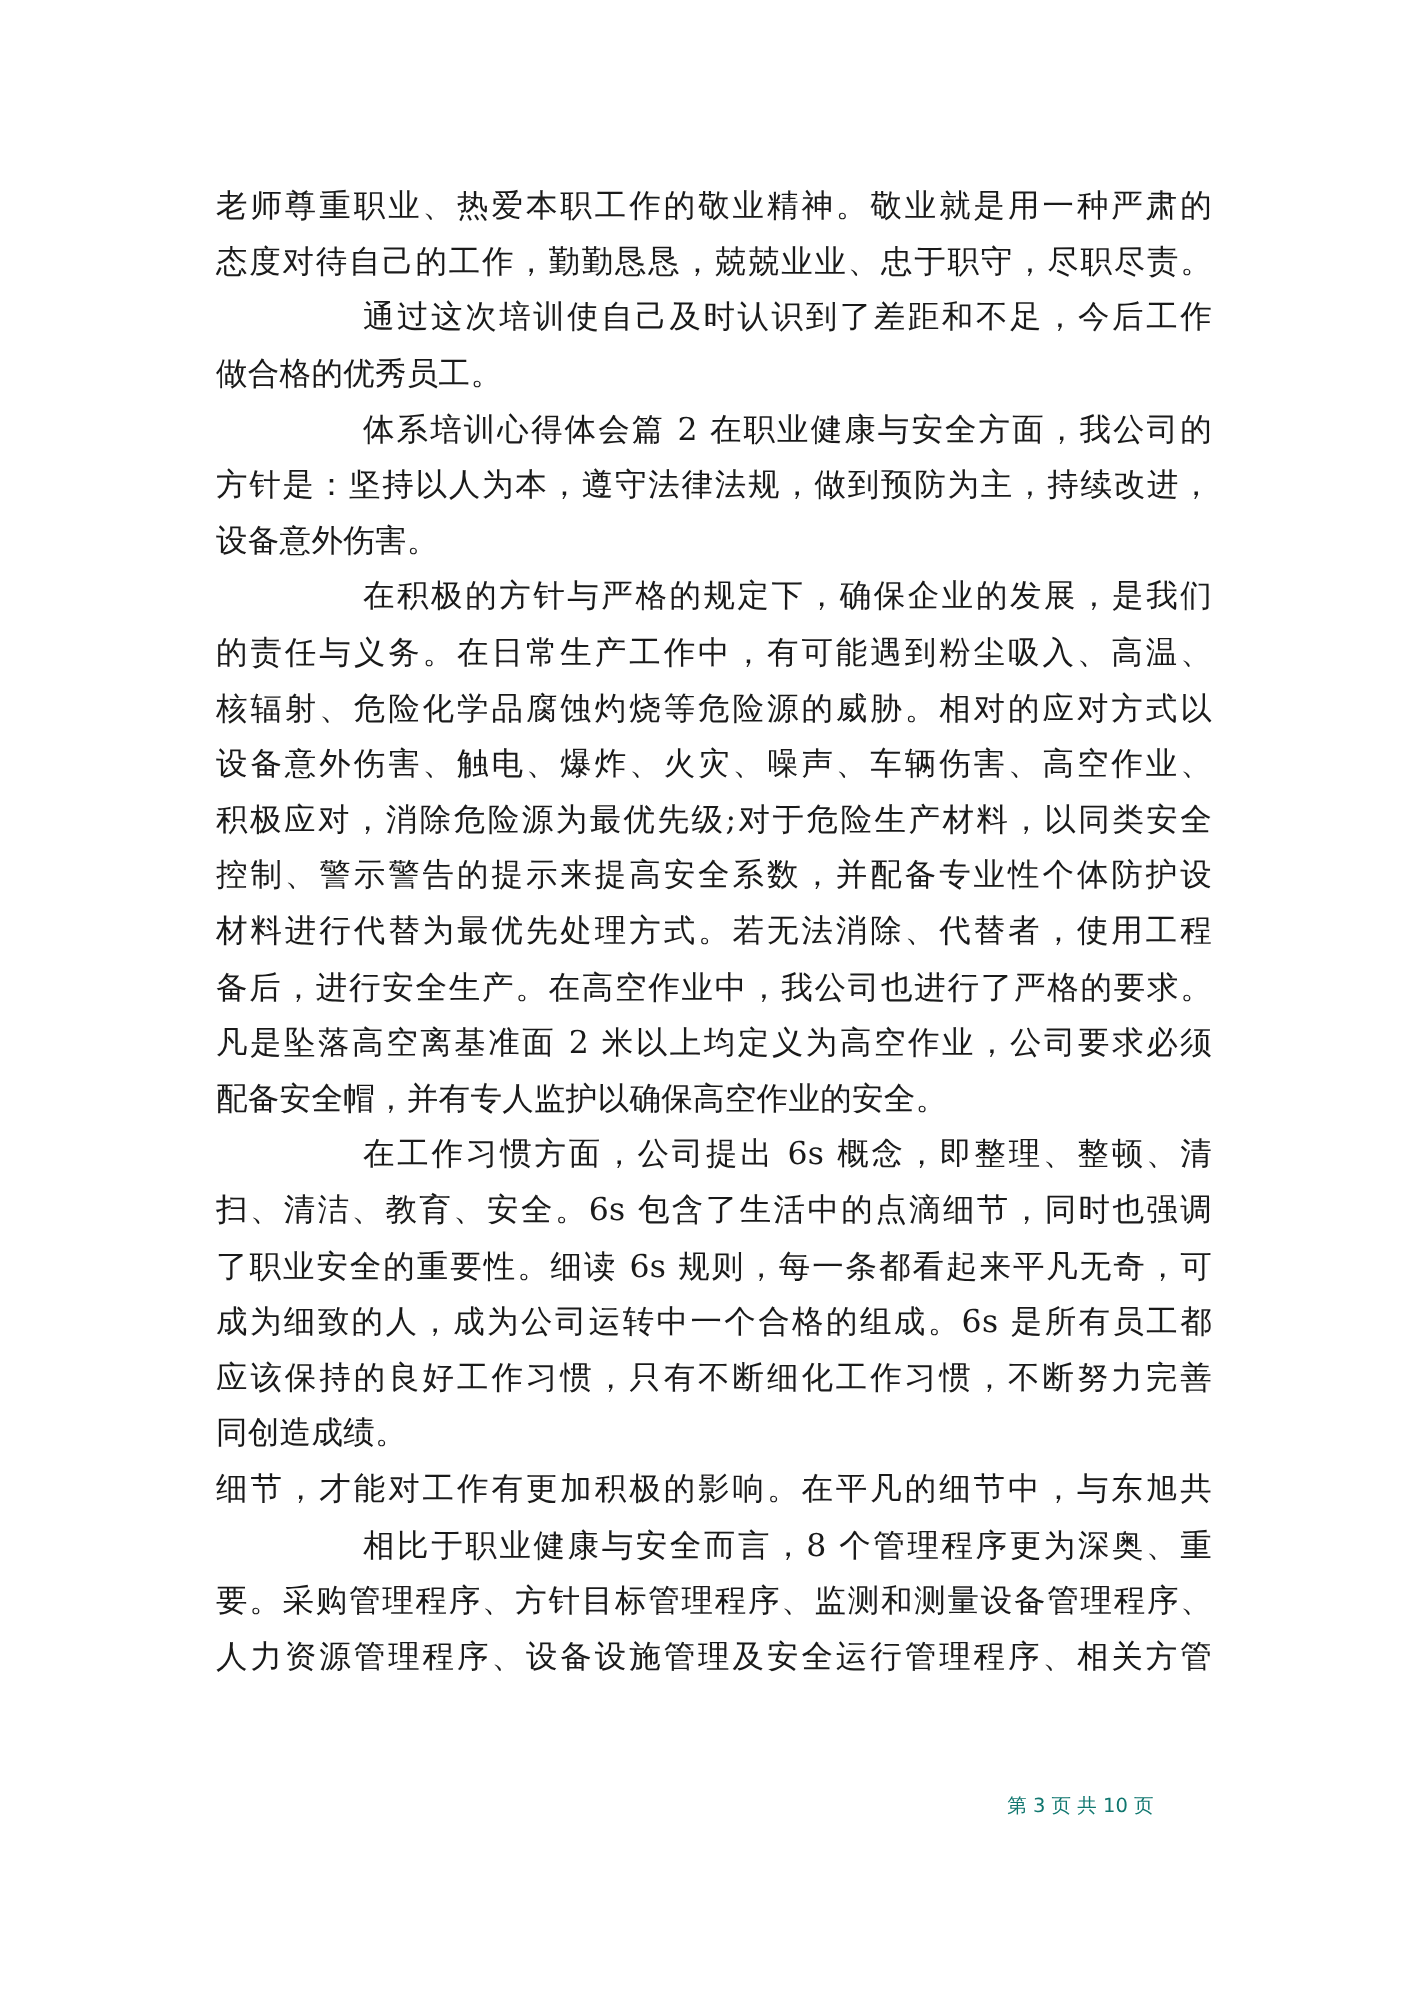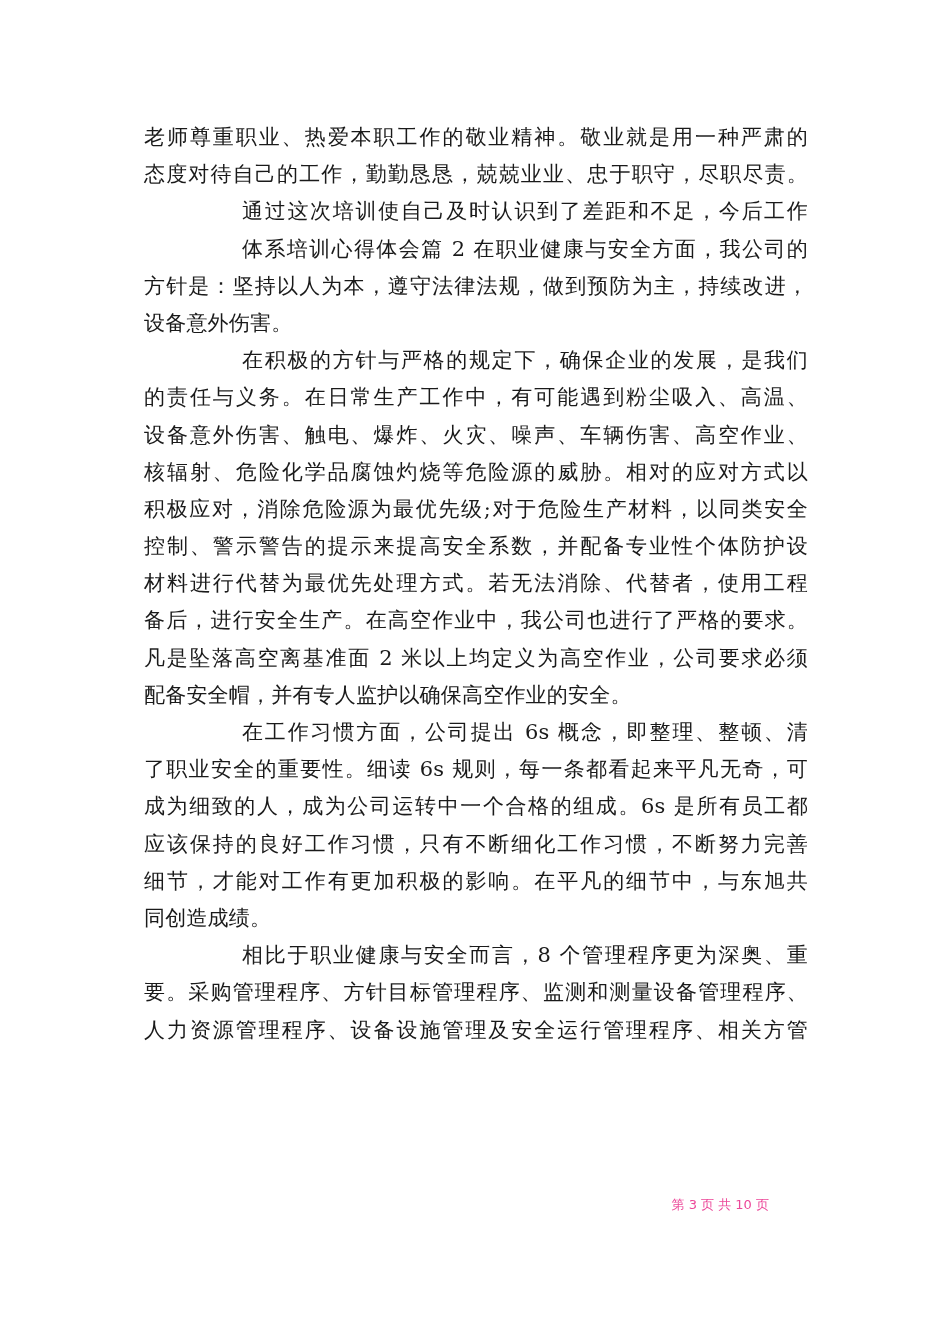--- a/index.html
+++ b/index.html
@@ -42,48 +42,50 @@
       text-align: justify;
       text-align-last: justify;
     }
     .footer {
       position: absolute;
       top: 1196px;
       right: 143px;
       font-size: 13px;
       line-height: 18px;
       font-family: "DejaVu Sans", "Liberation Sans", sans-serif;
-      color: #ec4899;
+      color: #0f766e;
     }
   </style>
 </head>
 <body>
 
 <div class="page">
   <div class="content" id="content">
       <div class="line justify">老师尊重职业、热爱本职工作的敬业精神。敬业就是用一种严肃的</div>
       <div class="line justify">态度对待自己的工作，勤勤恳恳，兢兢业业、忠于职守，尽职尽责。</div>
       <div class="line indent justify">通过这次培训使自己及时认识到了差距和不足，今后工作</div>
+      <div class="line">做合格的优秀员工。</div>
       <div class="line indent justify">体系培训心得体会篇 2 在职业健康与安全方面，我公司的</div>
       <div class="line justify">方针是：坚持以人为本，遵守法律法规，做到预防为主，持续改进，</div>
       <div class="line">设备意外伤害。</div>
       <div class="line indent justify">在积极的方针与严格的规定下，确保企业的发展，是我们</div>
       <div class="line justify">的责任与义务。在日常生产工作中，有可能遇到粉尘吸入、高温、</div>
+      <div class="line justify">核辐射、危险化学品腐蚀灼烧等危险源的威胁。相对的应对方式以</div>
       <div class="line justify">设备意外伤害、触电、爆炸、火灾、噪声、车辆伤害、高空作业、</div>
-      <div class="line justify">核辐射、危险化学品腐蚀灼烧等危险源的威胁。相对的应对方式以</div>
       <div class="line justify">积极应对，消除危险源为最优先级;对于危险生产材料，以同类安全</div>
       <div class="line justify">控制、警示警告的提示来提高安全系数，并配备专业性个体防护设</div>
       <div class="line justify">材料进行代替为最优先处理方式。若无法消除、代替者，使用工程</div>
       <div class="line justify">备后，进行安全生产。在高空作业中，我公司也进行了严格的要求。</div>
       <div class="line justify">凡是坠落高空离基准面 2 米以上均定义为高空作业，公司要求必须</div>
       <div class="line">配备安全帽，并有专人监护以确保高空作业的安全。</div>
       <div class="line indent justify">在工作习惯方面，公司提出 6s 概念，即整理、整顿、清</div>
+      <div class="line justify">扫、清洁、教育、安全。6s 包含了生活中的点滴细节，同时也强调</div>
       <div class="line justify">了职业安全的重要性。细读 6s 规则，每一条都看起来平凡无奇，可</div>
       <div class="line justify">成为细致的人，成为公司运转中一个合格的组成。6s 是所有员工都</div>
       <div class="line justify">应该保持的良好工作习惯，只有不断细化工作习惯，不断努力完善</div>
+      <div class="line">同创造成绩。</div>
       <div class="line justify">细节，才能对工作有更加积极的影响。在平凡的细节中，与东旭共</div>
-      <div class="line">同创造成绩。</div>
       <div class="line indent justify">相比于职业健康与安全而言，8 个管理程序更为深奥、重</div>
       <div class="line justify">要。采购管理程序、方针目标管理程序、监测和测量设备管理程序、</div>
       <div class="line justify">人力资源管理程序、设备设施管理及安全运行管理程序、相关方管</div>
     </div>
   <div class="footer">第 3 页 共 10 页</div>
 </div>
 
 </body></html>

